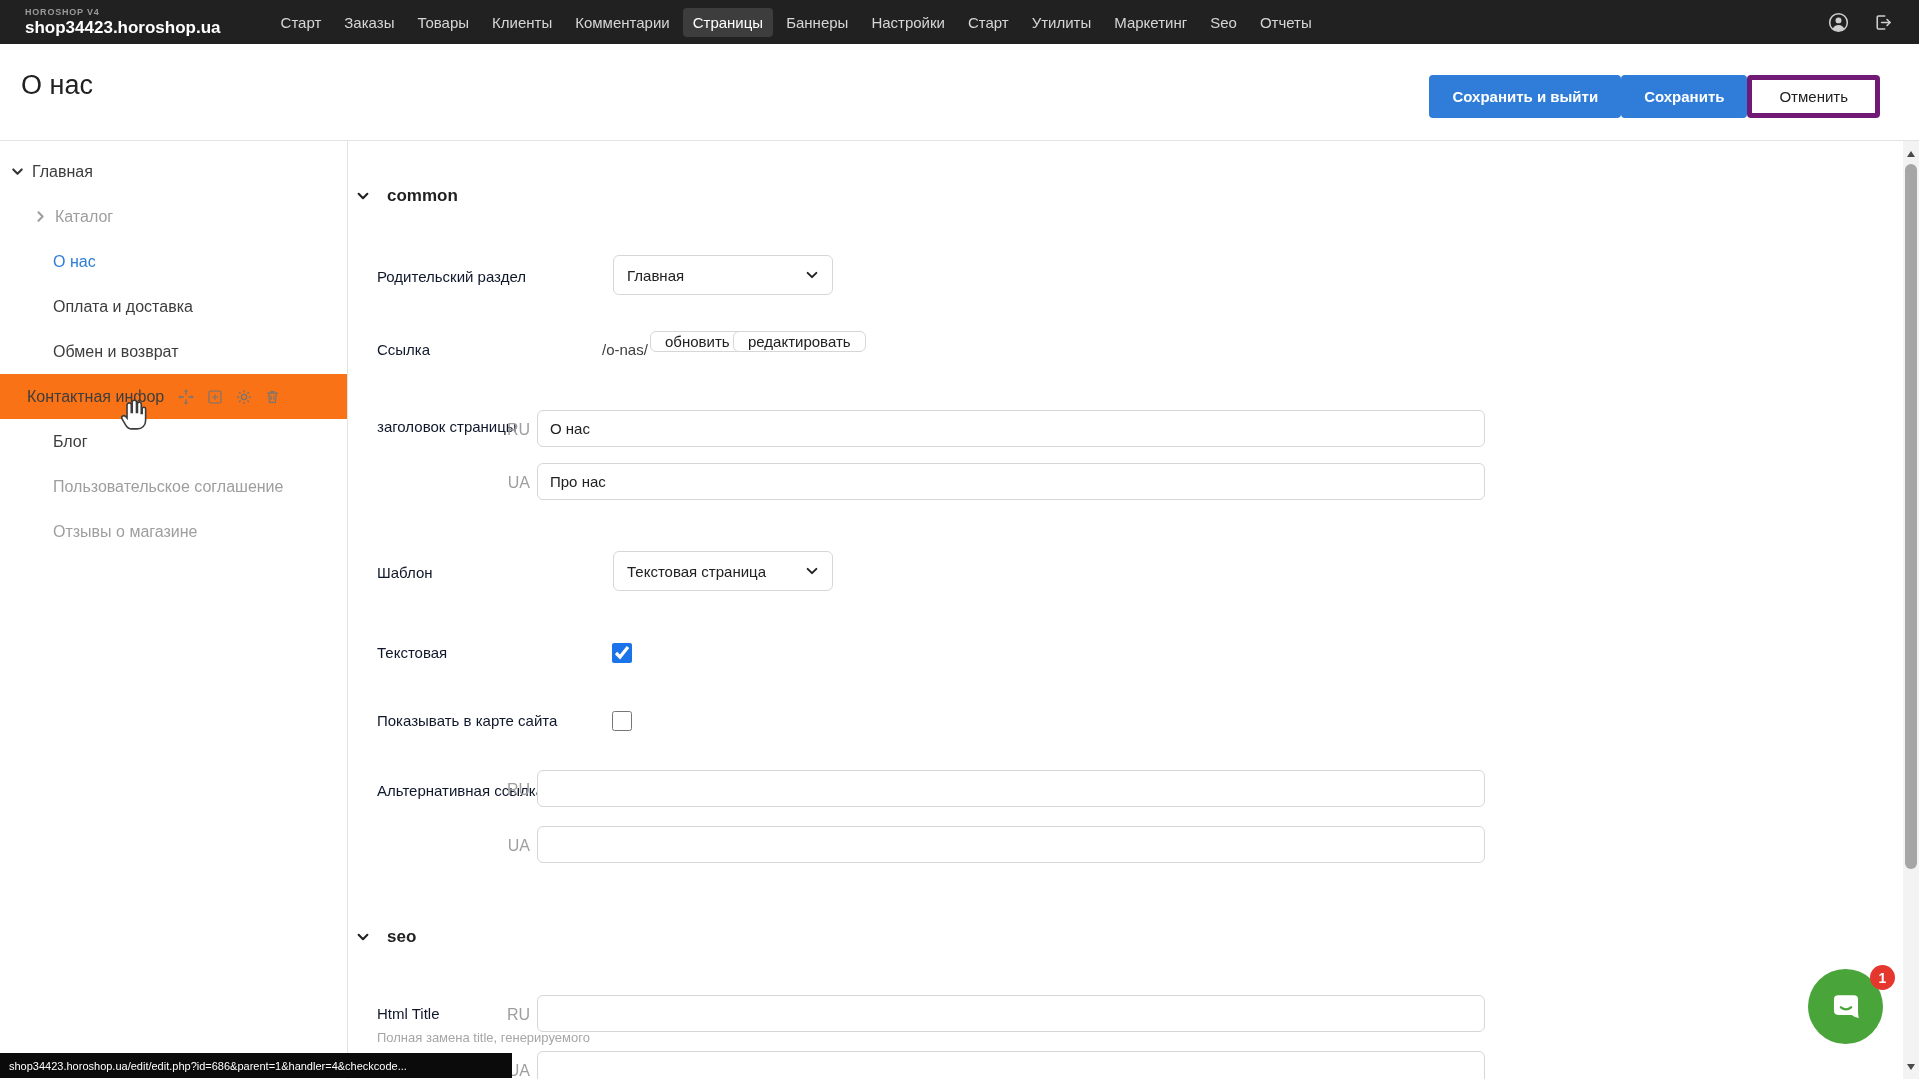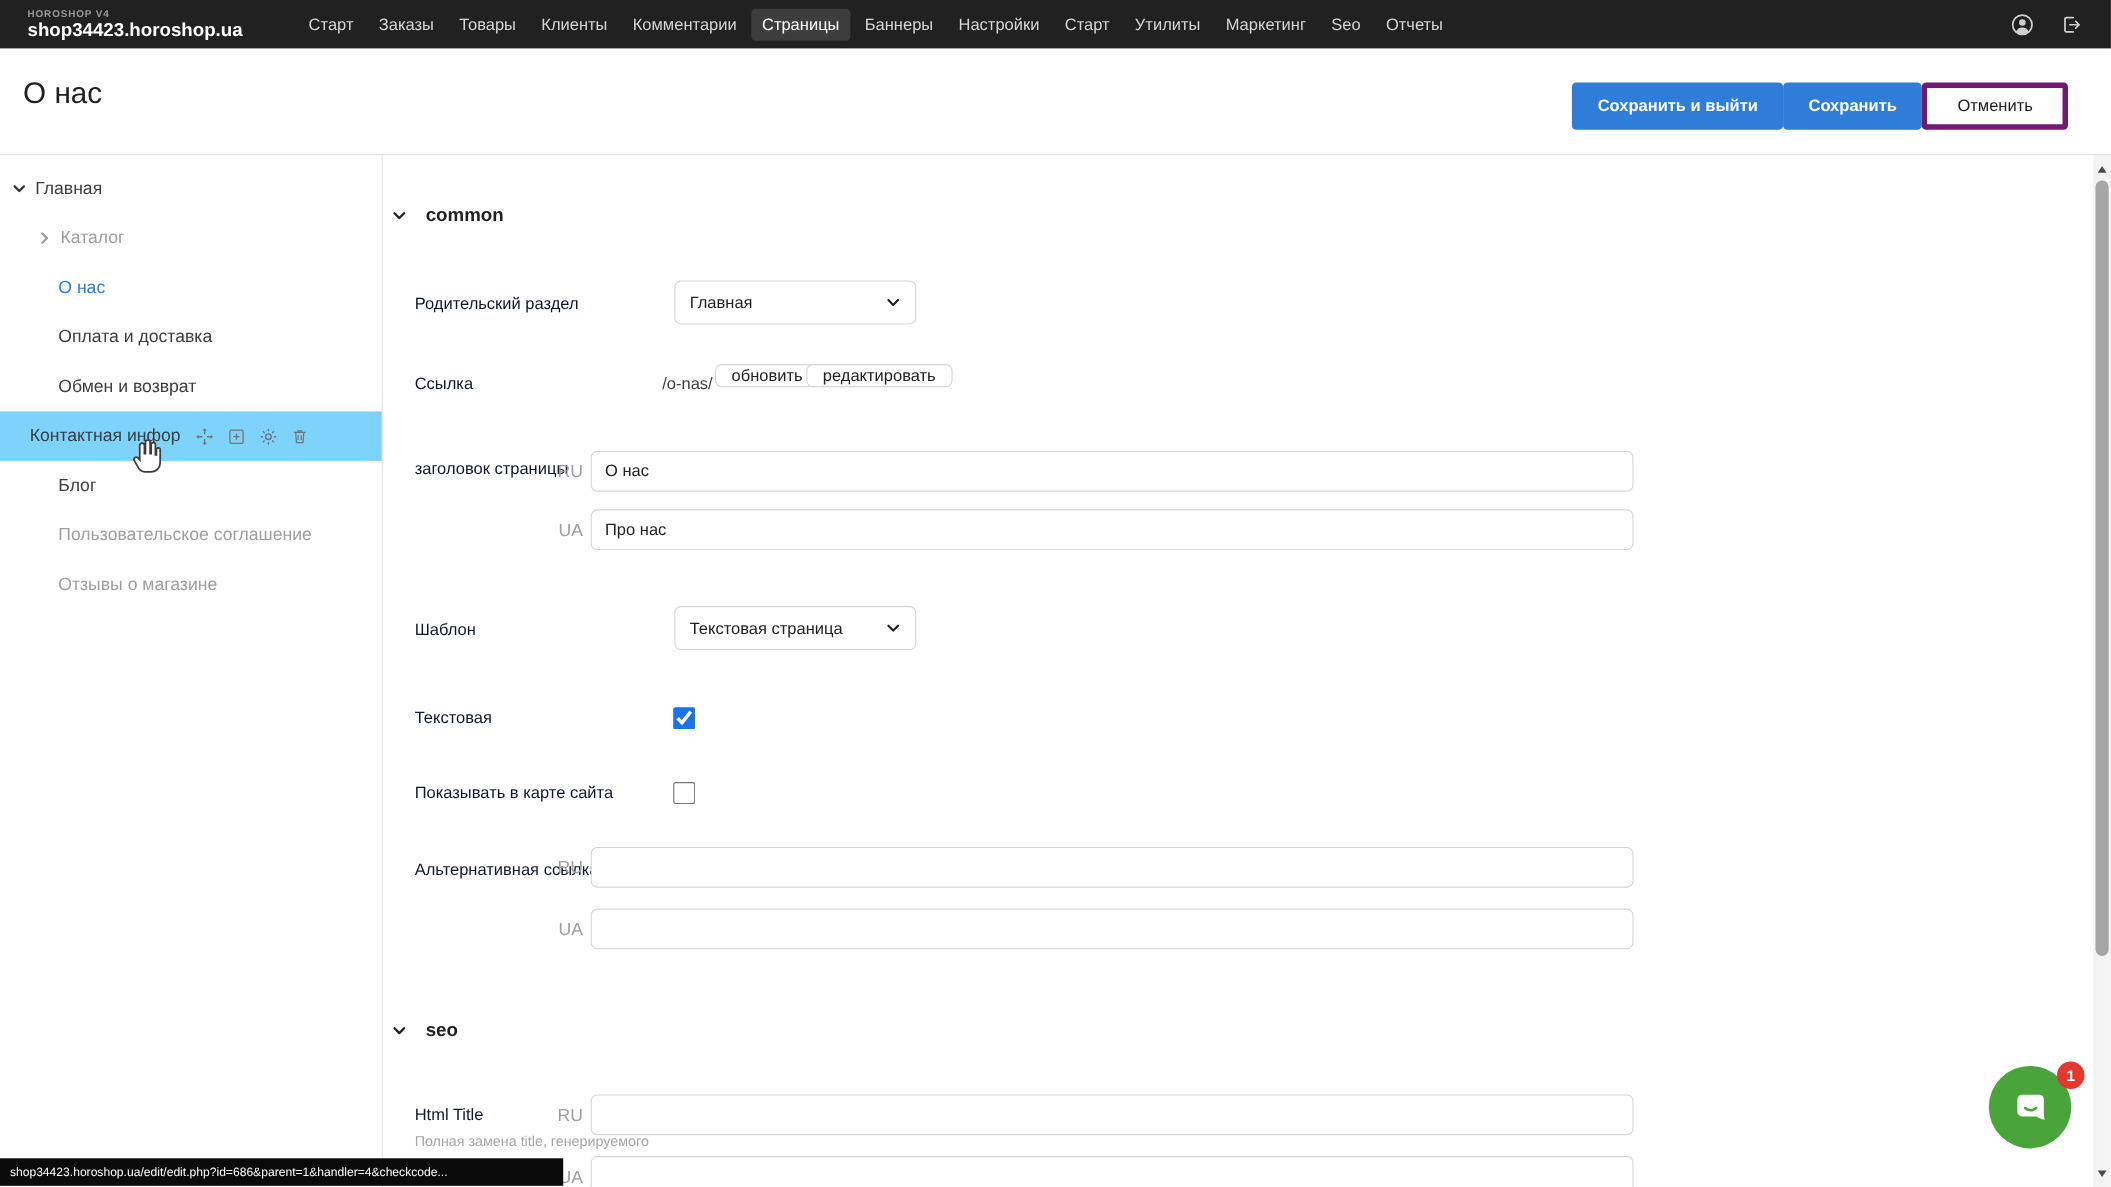--- a/index.html
+++ b/index.html
@@ -27,21 +27,21 @@
   .btn { height:43px; border-radius:4px; font-size:15px; font-family:inherit; cursor:pointer; }
   .btn.blue { background:#2f7dd9; color:#fff; border:none; font-weight:600; padding:0 23px; }
   .btn.white { background:#fff; color:#212121; border:5px solid #701a75; font-weight:400; padding:0 27px; }
 
   
   #sidebar { position:absolute; top:141px; left:0; width:348px; bottom:0; background:#fff; border-right:1px solid #e3e3e3; padding-top:8px; z-index:4; }
   .tree-row { height:45px; display:flex; align-items:center; font-size:16px; cursor:pointer; }
   .tree-row.lvl0 { padding-left:10px; }
   .tree-row.lvl1c { padding-left:33px; }
   .tree-row.lvl1 { padding-left:53px; }
-  .tree-row.hovered { background:#7dd3fc;padding-left:27px; }
+  .tree-row.hovered { background:#f97316;padding-left:27px; }
   .tree-label.dark { color:#3d3d3d; }
   .tree-label.gray { color:#9e9e9e; }
   .tree-label.blue { color:#2f7dd9; }
   .chev { width:16px; height:16px; margin-right:6px; display:flex; align-items:center; }
   .row-icons { display:flex; gap:11px; margin-left:13px; align-items:center; }
   .row-icons span { display:flex; cursor:pointer; }
   #hand-cursor { position:absolute; left:118px; top:256px; z-index:6; pointer-events:none; }
 
   
   .section-head { position:absolute; left:356px; display:flex; align-items:center; gap:9px; font-size:17px; font-weight:bold; color:#212121; cursor:pointer; z-index:3; }

